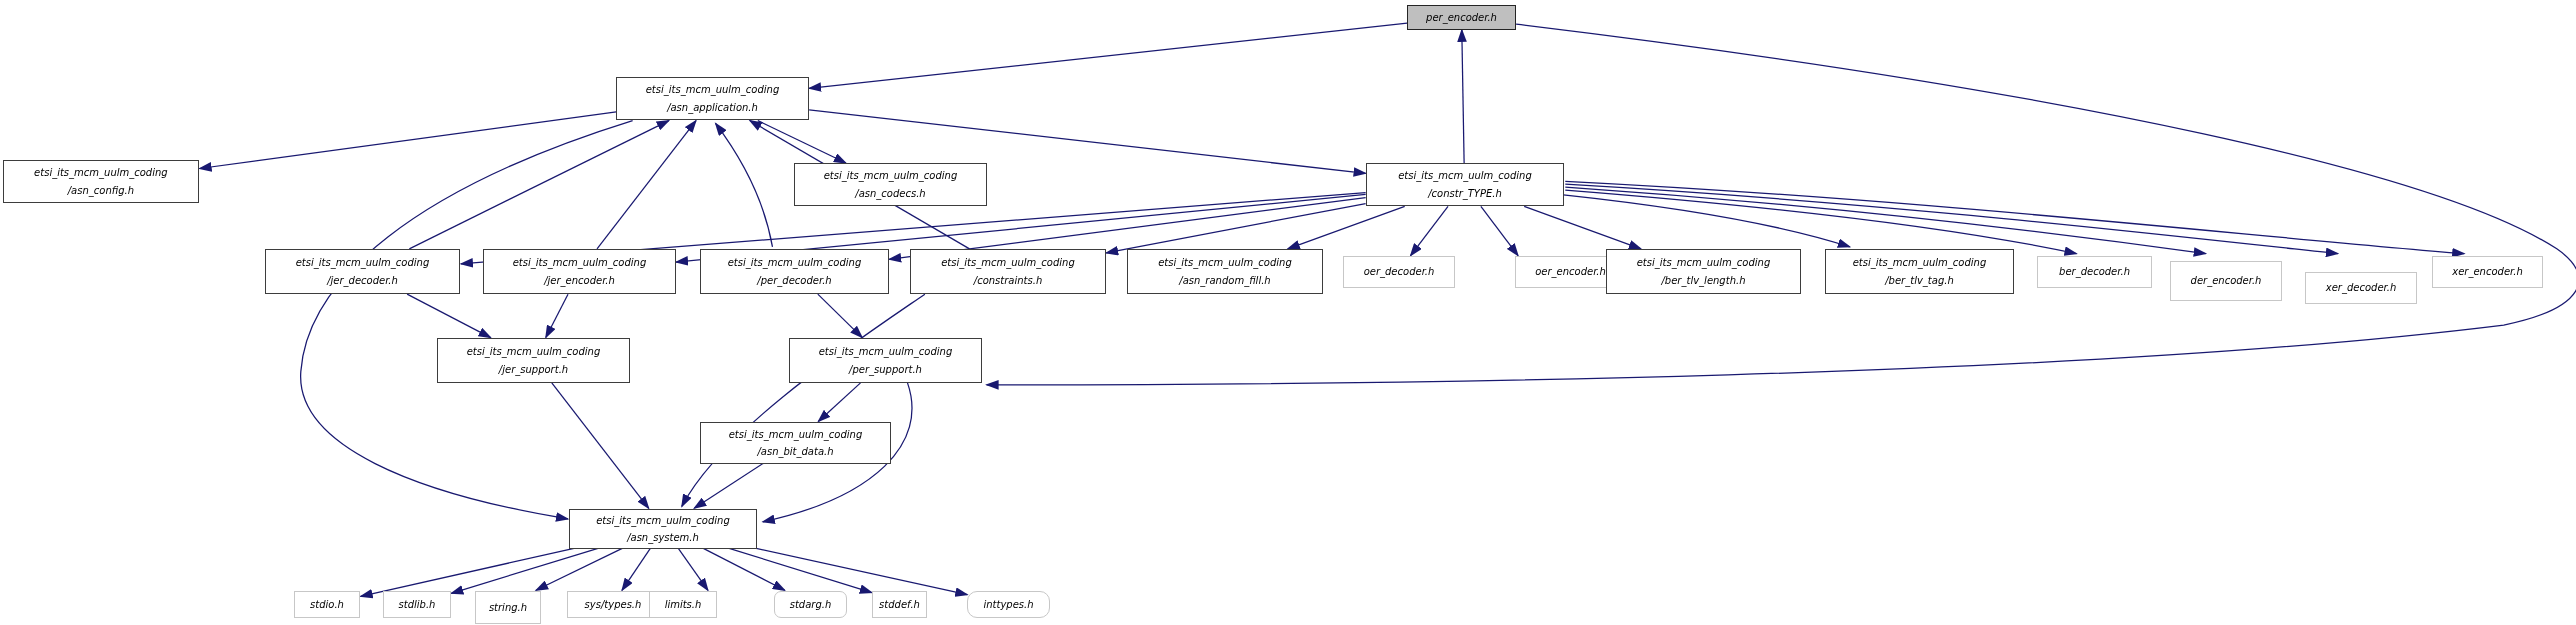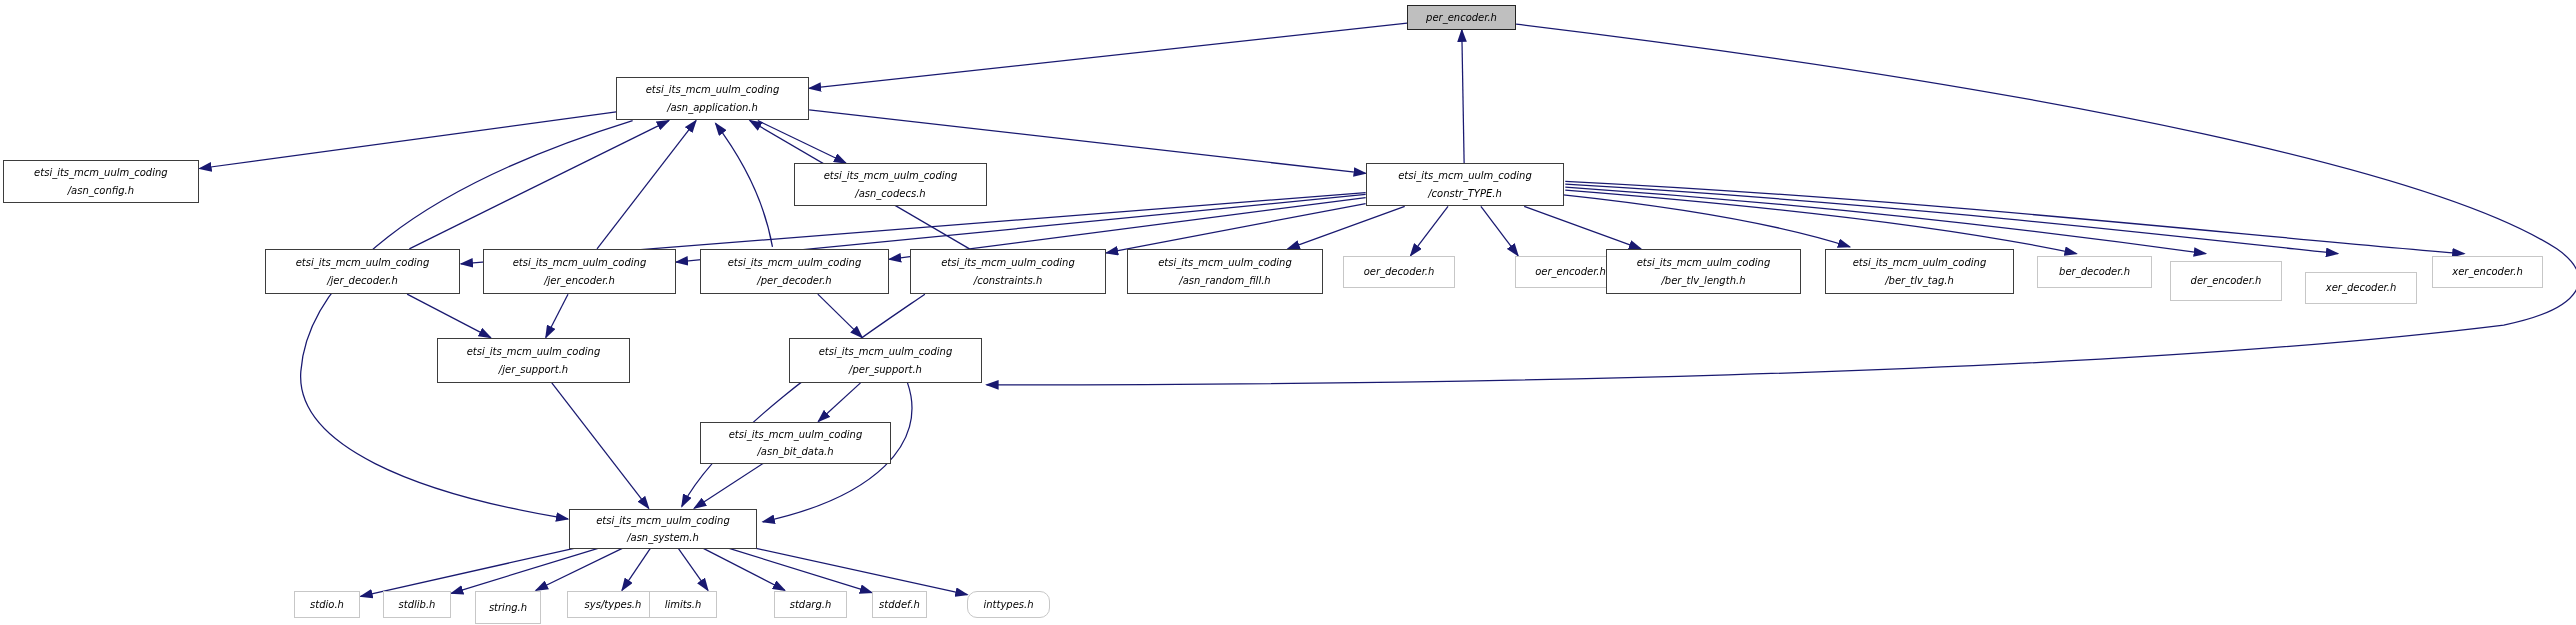--- a/index.html
+++ b/index.html
@@ -171,21 +171,21 @@
     </div>
     <div class="node external" style="left: 475px; top: 591px; width: 66px; height: 33px;">
       <span>string.h</span>
     </div>
     <div class="node external" style="left: 567px; top: 591px; width: 92px; height: 27px;">
       <span>sys/types.h</span>
     </div>
     <div class="node external" style="left: 649px; top: 591px; width: 68px; height: 27px;">
       <span>limits.h</span>
     </div>
-    <div class="node external" style="left: 774px; top: 591px; width: 73px; height: 27px;">
+    <div class="node external" style="left: 774px; top: 591px; width: 73px; height: 27px; border-radius: 7px;">
       <span>stdarg.h</span>
     </div>
     <div class="node external" style="left: 872px; top: 591px; width: 55px; height: 27px;">
       <span>stddef.h</span>
     </div>
     <div class="node external" style="left: 967px; top: 591px; width: 83px; height: 27px; border-radius: 10px;">
       <span>inttypes.h</span>
     </div>
   </div>
 

